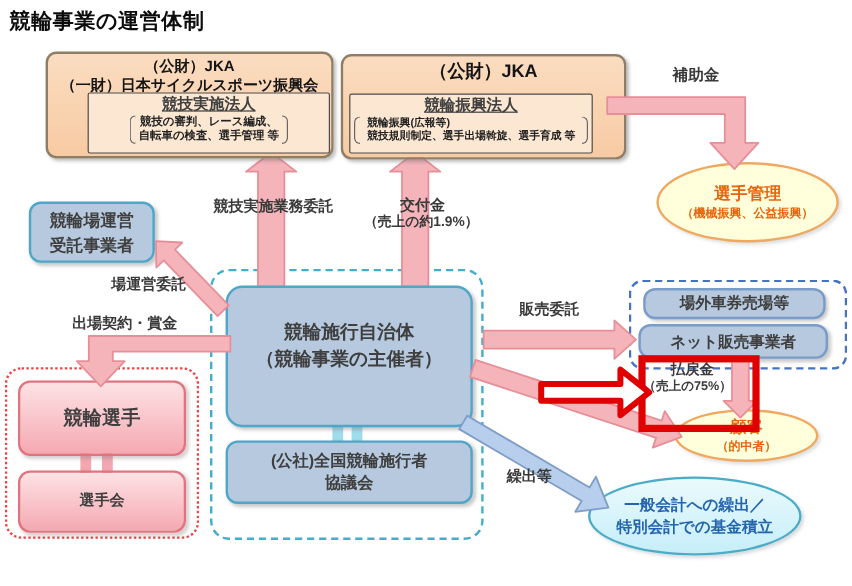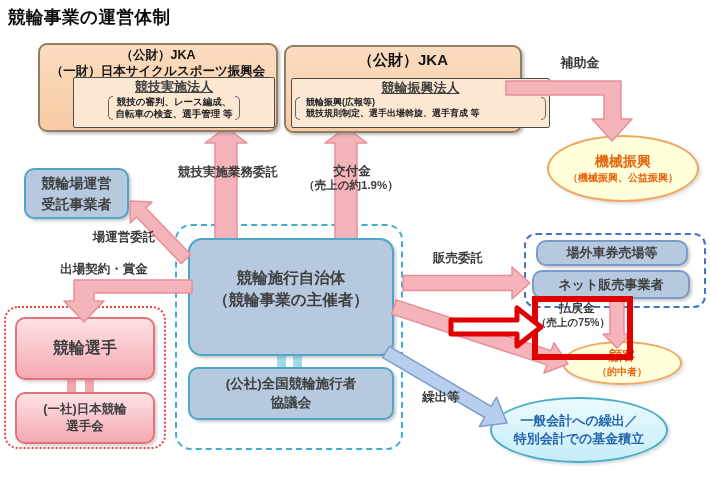--- a/index.html
+++ b/index.html
@@ -83,21 +83,21 @@
           <div>競技の審判、レース編成、</div>
           <div>自転車の検査、選手管理 等</div>
         </div>
         <span class="br"></span>
       </div>
     </div>
   </div>
 
   <div class="abs obox z3" style="left:284px;top:45px;width:238px;height:88px">
     <div class="oline big">（公財）JKA</div>
-    <div class="abs ibox" style="left:5px;top:31px;width:259px;height:50px">
+    <div class="abs ibox" style="left:5px;top:31px;width:203px;height:50px">
       <div class="ttl">競輪振興法人</div>
       <div class="brk">
         <span class="bl"></span>
         <div class="txt left">
           <div>競輪振興(広報等)</div>
           <div>競技規則制定、選手出場斡旋、選手育成 等</div>
         </div>
         <span class="br"></span>
       </div>
     </div>
@@ -115,33 +115,32 @@
 
   <div class="abs bbox z3" style="left:188px;top:367px;width:206px;height:53px;font-size:13.5px;line-height:1.4">
     <div>(公社)全国競輪施行者</div>
     <div>協議会</div>
   </div>
 
   <div class="abs pbox z3" style="left:15px;top:317px;width:140px;height:63px;font-size:16px">
     <div>競輪選手</div>
   </div>
   <div class="abs pbox z3" style="left:15px;top:392px;width:140px;height:52px;font-size:12.5px;line-height:1.4">
-    <div>(一社)日本競輪</div>
     <div>選手会</div>
   </div>
 
   <div class="abs bbox r z3" style="left:536px;top:240px;width:152px;height:26px;font-size:13px">
     <div>場外車券売場等</div>
   </div>
   <div class="abs bbox r z3" style="left:532px;top:270px;width:158px;height:29px;font-size:13px">
     <div>ネット販売事業者</div>
   </div>
 
   <div class="abs ell ellY z3" style="left:547px;top:135px;width:152px;height:67px">
-    <div style="font-size:14px">機械振興</div>
+    <div style="font-size:14px">選手管理</div>
     <div style="font-size:10px">（機械振興、公益振興）</div>
   </div>
   <div class="abs ell ellY z3" style="left:562px;top:341px;width:120px;height:44px">
     <div style="font-size:13.5px">顧客</div>
     <div style="font-size:10px">（的中者）</div>
   </div>
   <div class="abs ell ellC z3" style="left:490px;top:397px;width:178px;height:66px;font-size:13px;line-height:1.35">
     <div>一般会計への繰出／</div>
     <div>特別会計での基金積立</div>
   </div>

